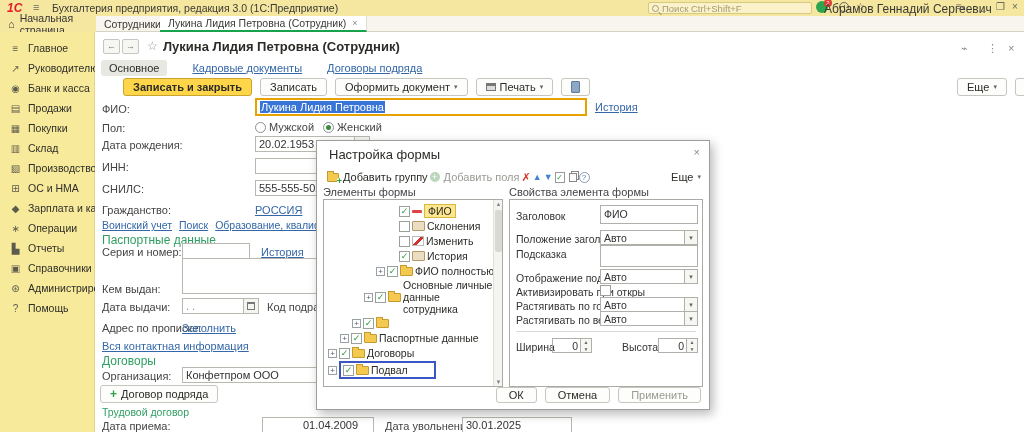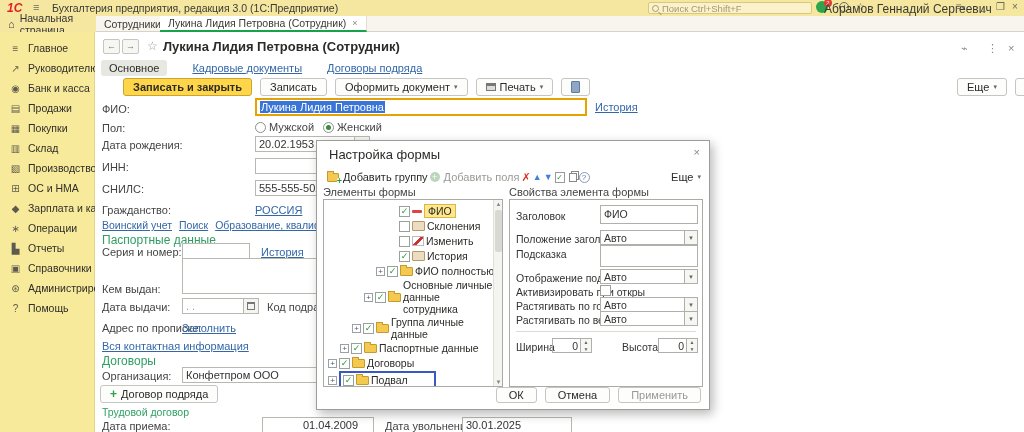--- a/index.html
+++ b/index.html
@@ -408,21 +408,20 @@
       <div class="trow lvl3">
           <span class="exp">+</span>
           <span class="cb">✓</span>
           <span class="ticon folder"></span>
           <span class="tlabel" style="width:92px;">Основные личные данные сотрудника</span>
         </div>
       <div class="trow lvl2">
           <span class="exp">+</span>
           <span class="cb">✓</span>
           <span class="ticon folder"></span>
-          <span class="tlabel">Группа личные данные</span>
         </div>
       <div class="trow lvl1">
           <span class="exp">+</span>
           <span class="cb">✓</span>
           <span class="ticon folder"></span>
           <span class="tlabel">Паспортные данные</span>
         </div>
       <div class="trow lvl0">
           <span class="exp">+</span>
           <span class="cb">✓</span>

